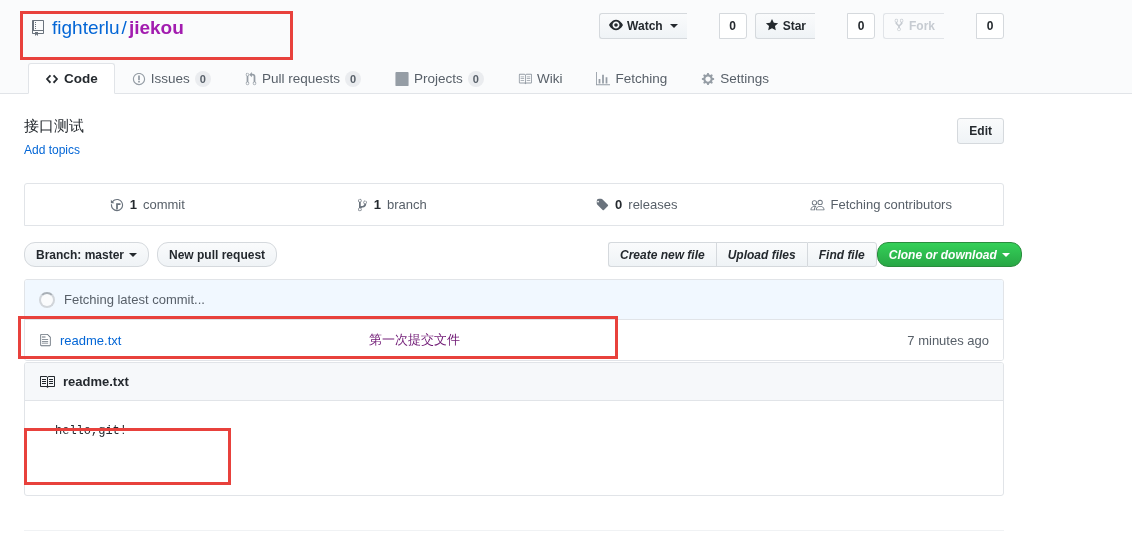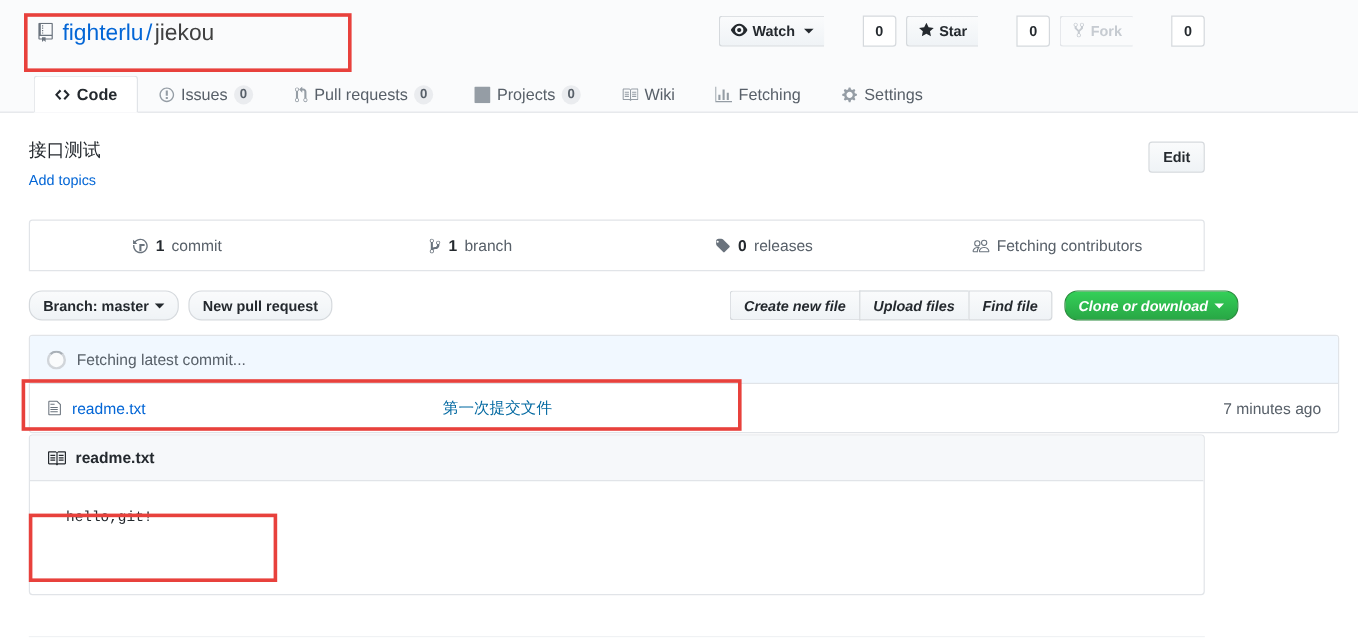--- a/index.html
+++ b/index.html
@@ -27,21 +27,21 @@
     position: absolute; left: 30px; top: 16px;
     font-size: 19px; line-height: 24px;
     white-space: nowrap;
   }
   .repo-icon {
     display: inline-block; vertical-align: -2px;
     margin-right: 6px; color: #6a737d;
   }
   .repo-owner { color: #0366d6; text-decoration: none; font-weight: 400; }
   .repo-sep { color: #0366d6; padding: 0 2px; font-weight: 300; }
-  .repo-name { color: #404040; text-decoration: none; font-weight: normal; }
+  .repo-name { color: #a21caf; text-decoration: none; font-weight: bold; }
 
   
   .actions {
     position: absolute; right: 128px; top: 13px;
     display: flex; gap: 8px; align-items: flex-start;
   }
   .btn-group { display: flex; gap: 32px; }
   .btn-social {
     display: flex; align-items: center; gap: 4px;
     height: 26px; padding: 0 9px;
@@ -144,31 +144,30 @@
   .btn .caret {
     width: 0; height: 0; margin-left: 5px;
     border-left: 4px solid transparent;
     border-right: 4px solid transparent;
     border-top: 4px solid #24292e;
   }
   .btn-seg { border-radius: 0; border-right: none; }
   .btn-seg.first { border-radius: 3px 0 0 3px; }
   .btn-seg.last { border-right: 1px solid #d5d9dd; border-radius: 0 3px 3px 0; }
   .btn-green {
-    margin-left: 10px;
     background: linear-gradient(#34d058, #28a745);
     border: 1px solid #2a8c3d;
     color: #fff;
   }
   .btn-green .caret { border-top-color: #fff; }
 
   
   .file-table {
     position: absolute; left: 24px; top: 279px;
-    width: 1092px;
+    width: 980px;
     border: 1px solid #e1e4e8;
     border-radius: 3px;
     background: #fff;
     overflow: hidden;
   }
   .fetch-row {
     height: 40px; display: flex; align-items: center;
     padding: 0 14px; gap: 9px;
     background: #f1f8ff;
     border-bottom: 1px solid #e1e4e8;
@@ -180,21 +179,21 @@
     background: #fafbfc;
   }
   .file-row {
     height: 40px; display: flex; align-items: center;
     padding: 0 14px; font-size: 13px;
     background: #fff;
   }
   .fr-name { width: 330px; display: flex; align-items: center; gap: 8px; }
   .fr-name a { color: #0366d6; text-decoration: none; }
   .fr-icon { color: #6a737d; display: inline-flex; }
-  .fr-msg { flex: 1; color: #0369a1; }
+  .fr-msg { flex: 1; color: #701a75; }
   .fr-age { color: #586069; text-align: right; white-space: nowrap; }
 
   
   .readme-box {
     position: absolute; left: 24px; top: 362px;
     width: 980px; height: 134px;
     border: 1px solid #e1e4e8;
     border-radius: 3px;
     background: #fff;
     overflow: hidden;

